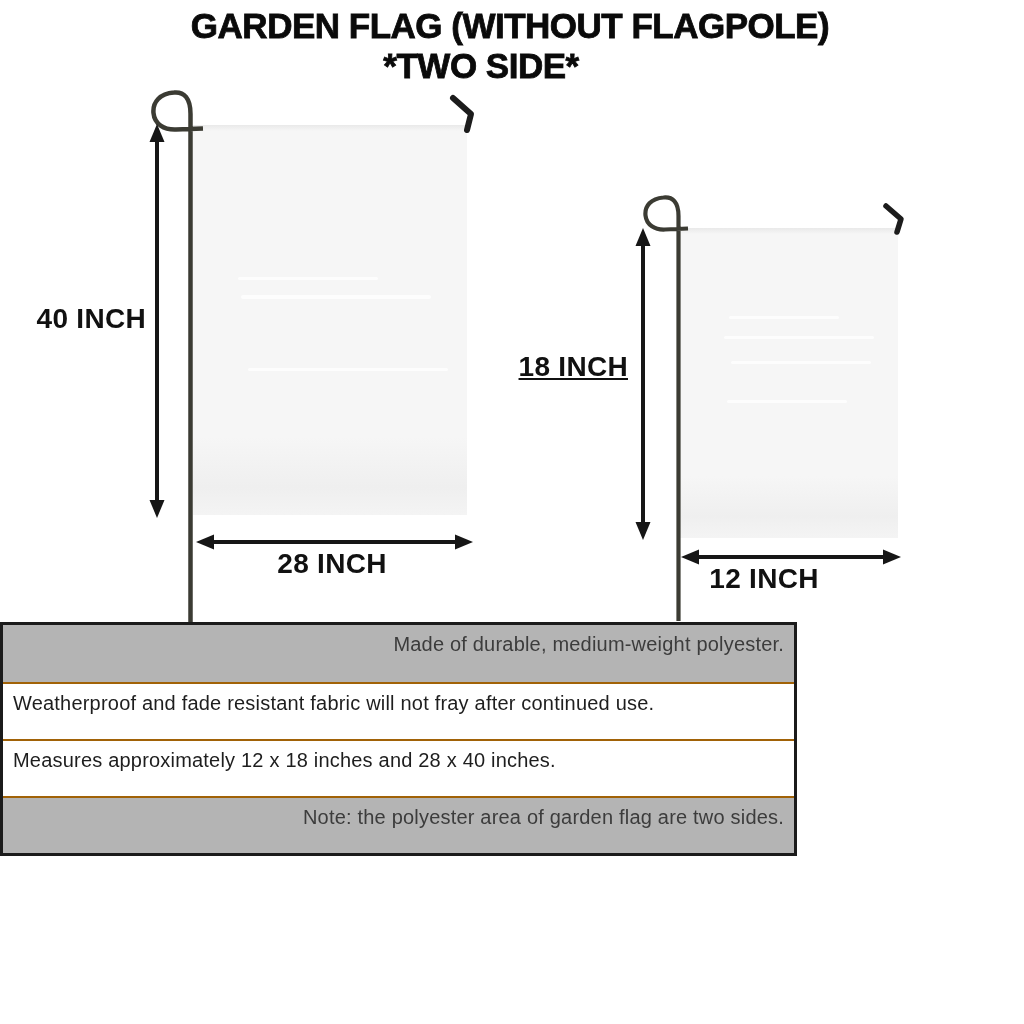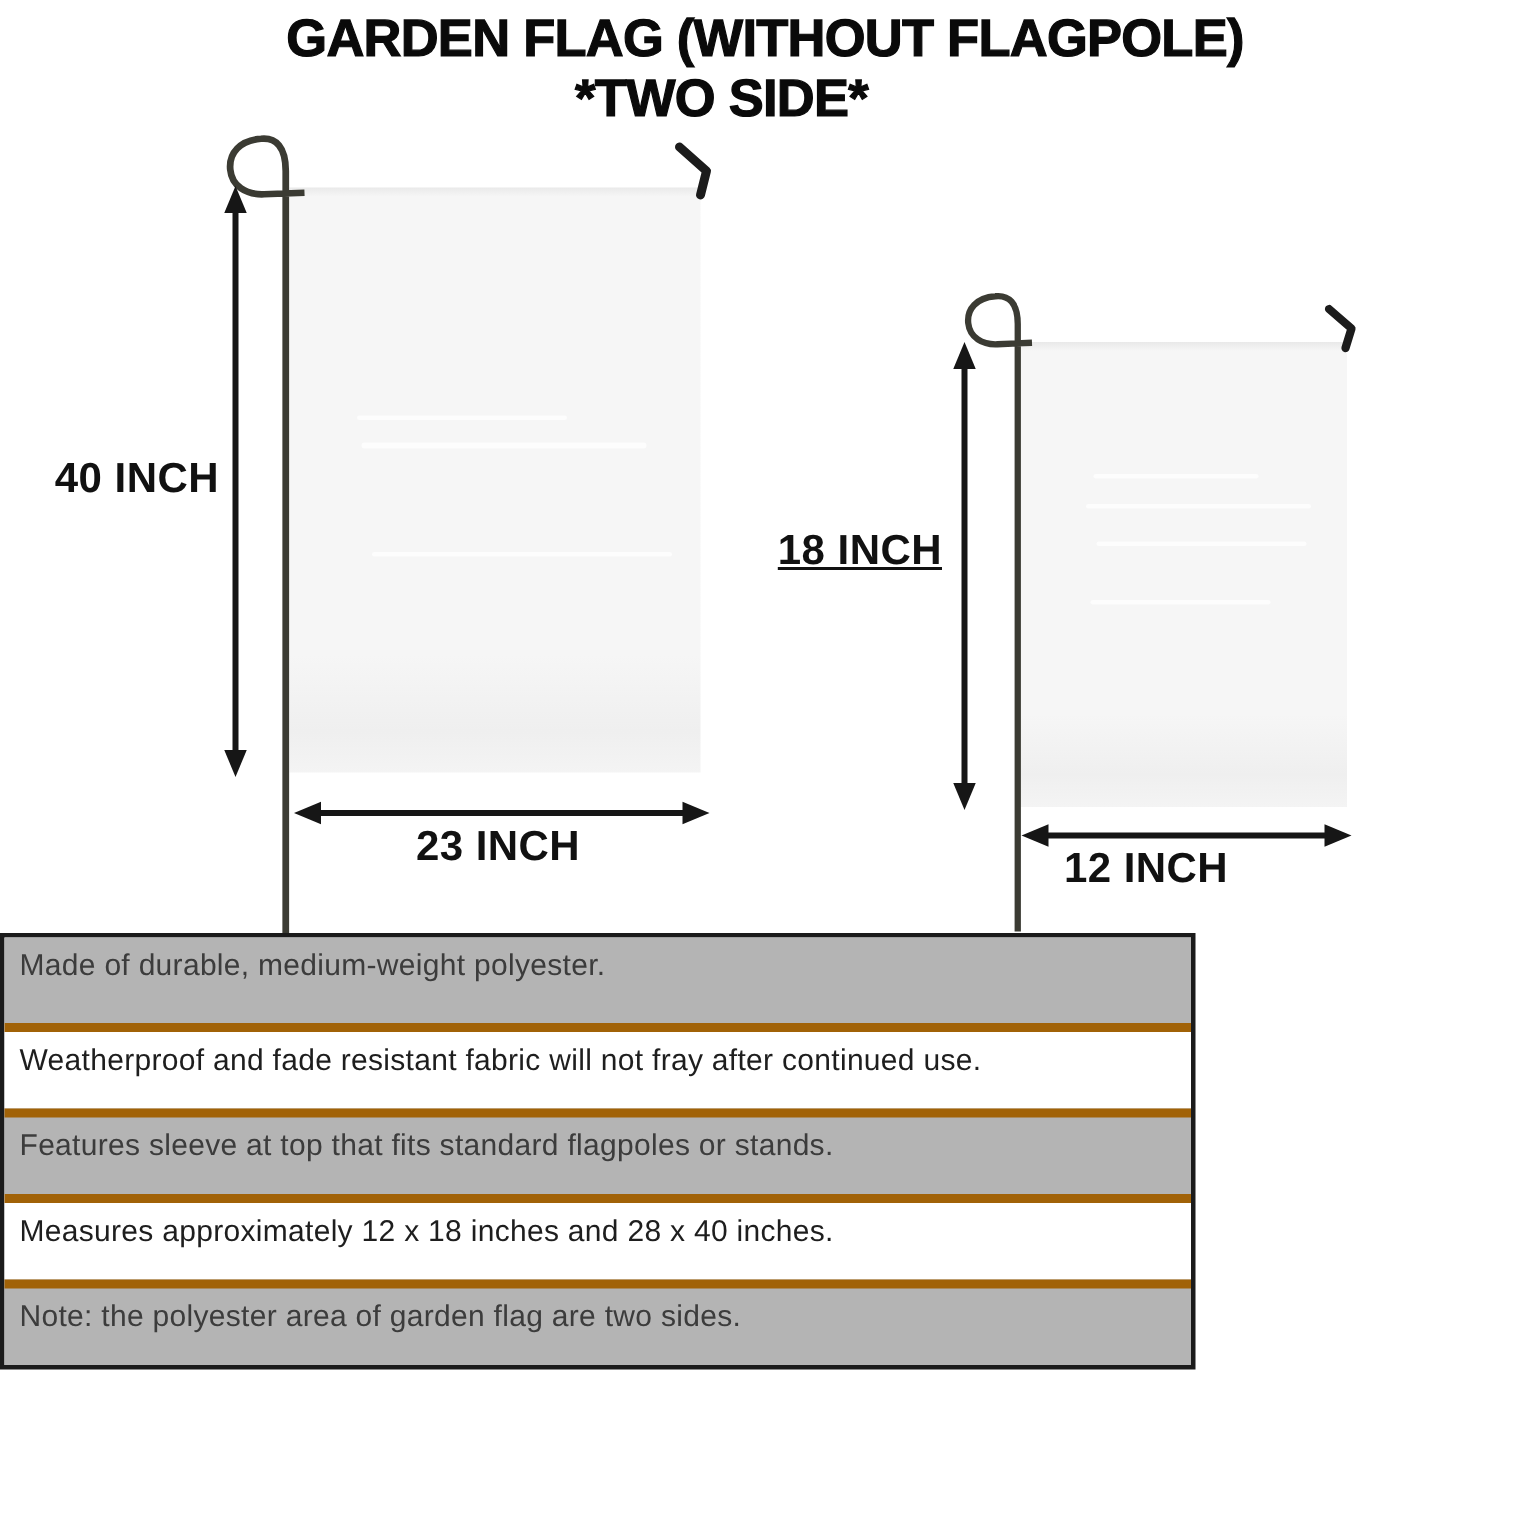--- a/index.html
+++ b/index.html
@@ -84,22 +84,22 @@
     background: #ffffff;
   }
   .feature-row {
     height: 57px;
     box-sizing: border-box;
     padding: 7px 10px;
     font-size: 20px;
     line-height: 25px;
     letter-spacing: 0.2px;
   }
-  .feature-row + .feature-row { border-top: 6px solid #a16207; }
-  .feature-row.gray  { background: #b4b4b4; color: #3c3c3c; }
+  .feature-row + .feature-row { border-top: 2px solid #a16207; }
+  .feature-row.gray  { background: #b4b4b4; color: #3c3c3c; text-align: right; }
   .feature-row.white { background: #ffffff; color: #1e1e1e; }
 </style>
 </head>
 <body>
 
 <div class="page">
 
   <div class="title-block">
     <div class="title-line1">GARDEN FLAG (WITHOUT FLAGPOLE)</div>
     <div class="title-line2">*TWO SIDE*</div>
@@ -146,25 +146,24 @@
     </g>
 
     <g fill="#161616" stroke="none">
       <line x1="697" y1="557" x2="885" y2="557" stroke="#161616" stroke-width="4"></line>
       <polygon points="681,557 699,549.5 699,564.5"></polygon>
       <polygon points="901,557 883,549.5 883,564.5"></polygon>
     </g>
   </svg>
 
   <div class="dim-label label-height-large">40 INCH</div>
-  <div class="dim-label label-width-large">23 INCH</div>
+  <div class="dim-label label-width-large">28 INCH</div>
   <div class="dim-label label-height-small">18 INCH</div>
   <div class="dim-label label-width-small">12 INCH</div>
 
   <div class="features">
     <div class="feature-row gray"><span>Made of durable, medium-weight polyester.</span></div>
     <div class="feature-row white"><span>Weatherproof and fade resistant fabric will not fray after continued use.</span></div>
-    <div class="feature-row gray"><span>Features sleeve at top that fits standard flagpoles or stands.</span></div>
     <div class="feature-row white"><span>Measures approximately 12 x 18 inches and 28 x 40 inches.</span></div>
     <div class="feature-row gray"><span>Note: the polyester area of garden flag are two sides.</span></div>
   </div>
 
 </div>
 
 </body></html>

